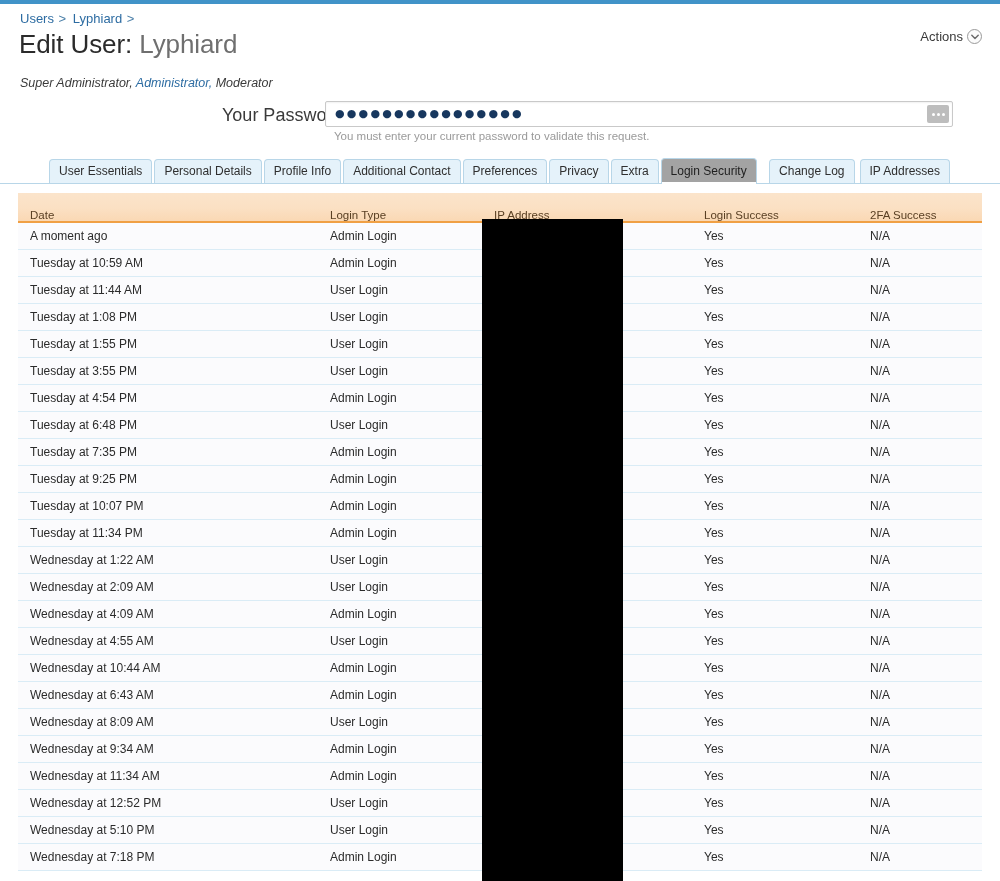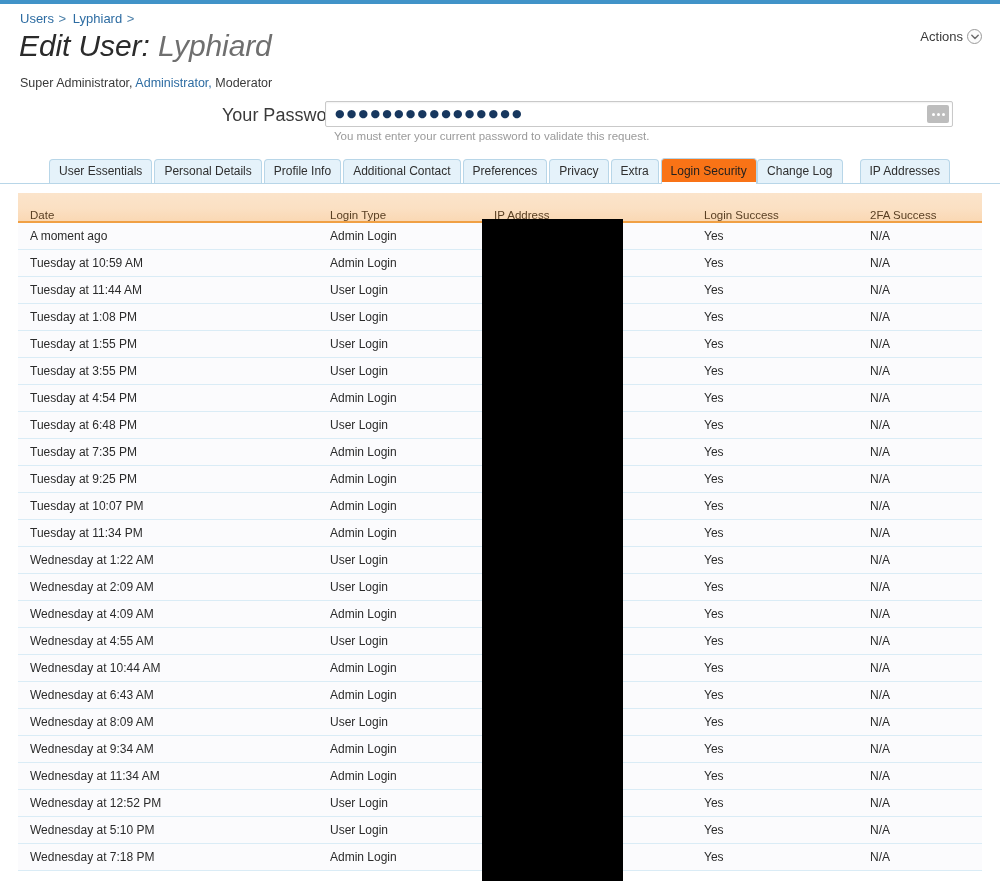--- a/index.html
+++ b/index.html
@@ -43,26 +43,25 @@
   }
   .breadcrumb .sep {
     color: #4a7fa8;
     margin: 0 3px 0 1px;
   }
 
   
   .page-title {
     position: absolute;
     top: 29px; left: 19px;
-    font-size: 30px;
+    font-size: 26px;
     font-weight: normal;
     color: #3a3a3a;
     white-space: nowrap;
     letter-spacing: -0.1px;
-    font-style: italic;
   }
   .page-title .title-strong { color: #2b2b2b; }
   .page-title .title-name { color: #6f6f6f; }
 
   
   .actions-wrap {
     position: absolute;
     top: 29px; right: 18px;
     display: flex;
     align-items: center;
@@ -82,20 +81,21 @@
     background: #fbfbfb;
   }
 
   
   .roles-line {
     position: absolute;
     top: 76px; left: 20px;
     font-size: 12.5px;
     color: #3a3a3a;
     white-space: nowrap;
+    font-style: italic;
   }
   .roles-line .role-link {
     color: #2d6ca2;
     text-decoration: none;
   }
 
   
   .pw-row {
     position: absolute;
     top: 101px; left: 0;
@@ -170,40 +170,40 @@
     display: flex;
     align-items: flex-end;
     gap: 0px;
     text-align: center;
   }
   .tabs-right {
     position: absolute;
     right: 48px; bottom: 0;
     display: flex;
     align-items: flex-end;
-    gap: 15px;
+    gap: 3px;
     padding-left: 20px;
   }
   .tab {
     position: relative;
     height: 24px;
     line-height: 23px;
     padding: 0 9px;
     font-size: 12px;
     color: #2f2f2f;
     background: #e5f2fa;
     border: 1px solid #b8d6e8;
     border-bottom: none;
     border-radius: 4px 4px 0 0;
     margin-right: 2px;
     white-space: nowrap;
     cursor: pointer;
   }
   .tab.active {
-    background: #f97316;
+    background: #a3a3a3;
     color: #1f1f1f;
     height: 25px;
     line-height: 24px;
     z-index: 3;
   }
   .tab.active::after {
     content: "";
     position: absolute;
     left: 0; right: 0;
     bottom: -1px;

